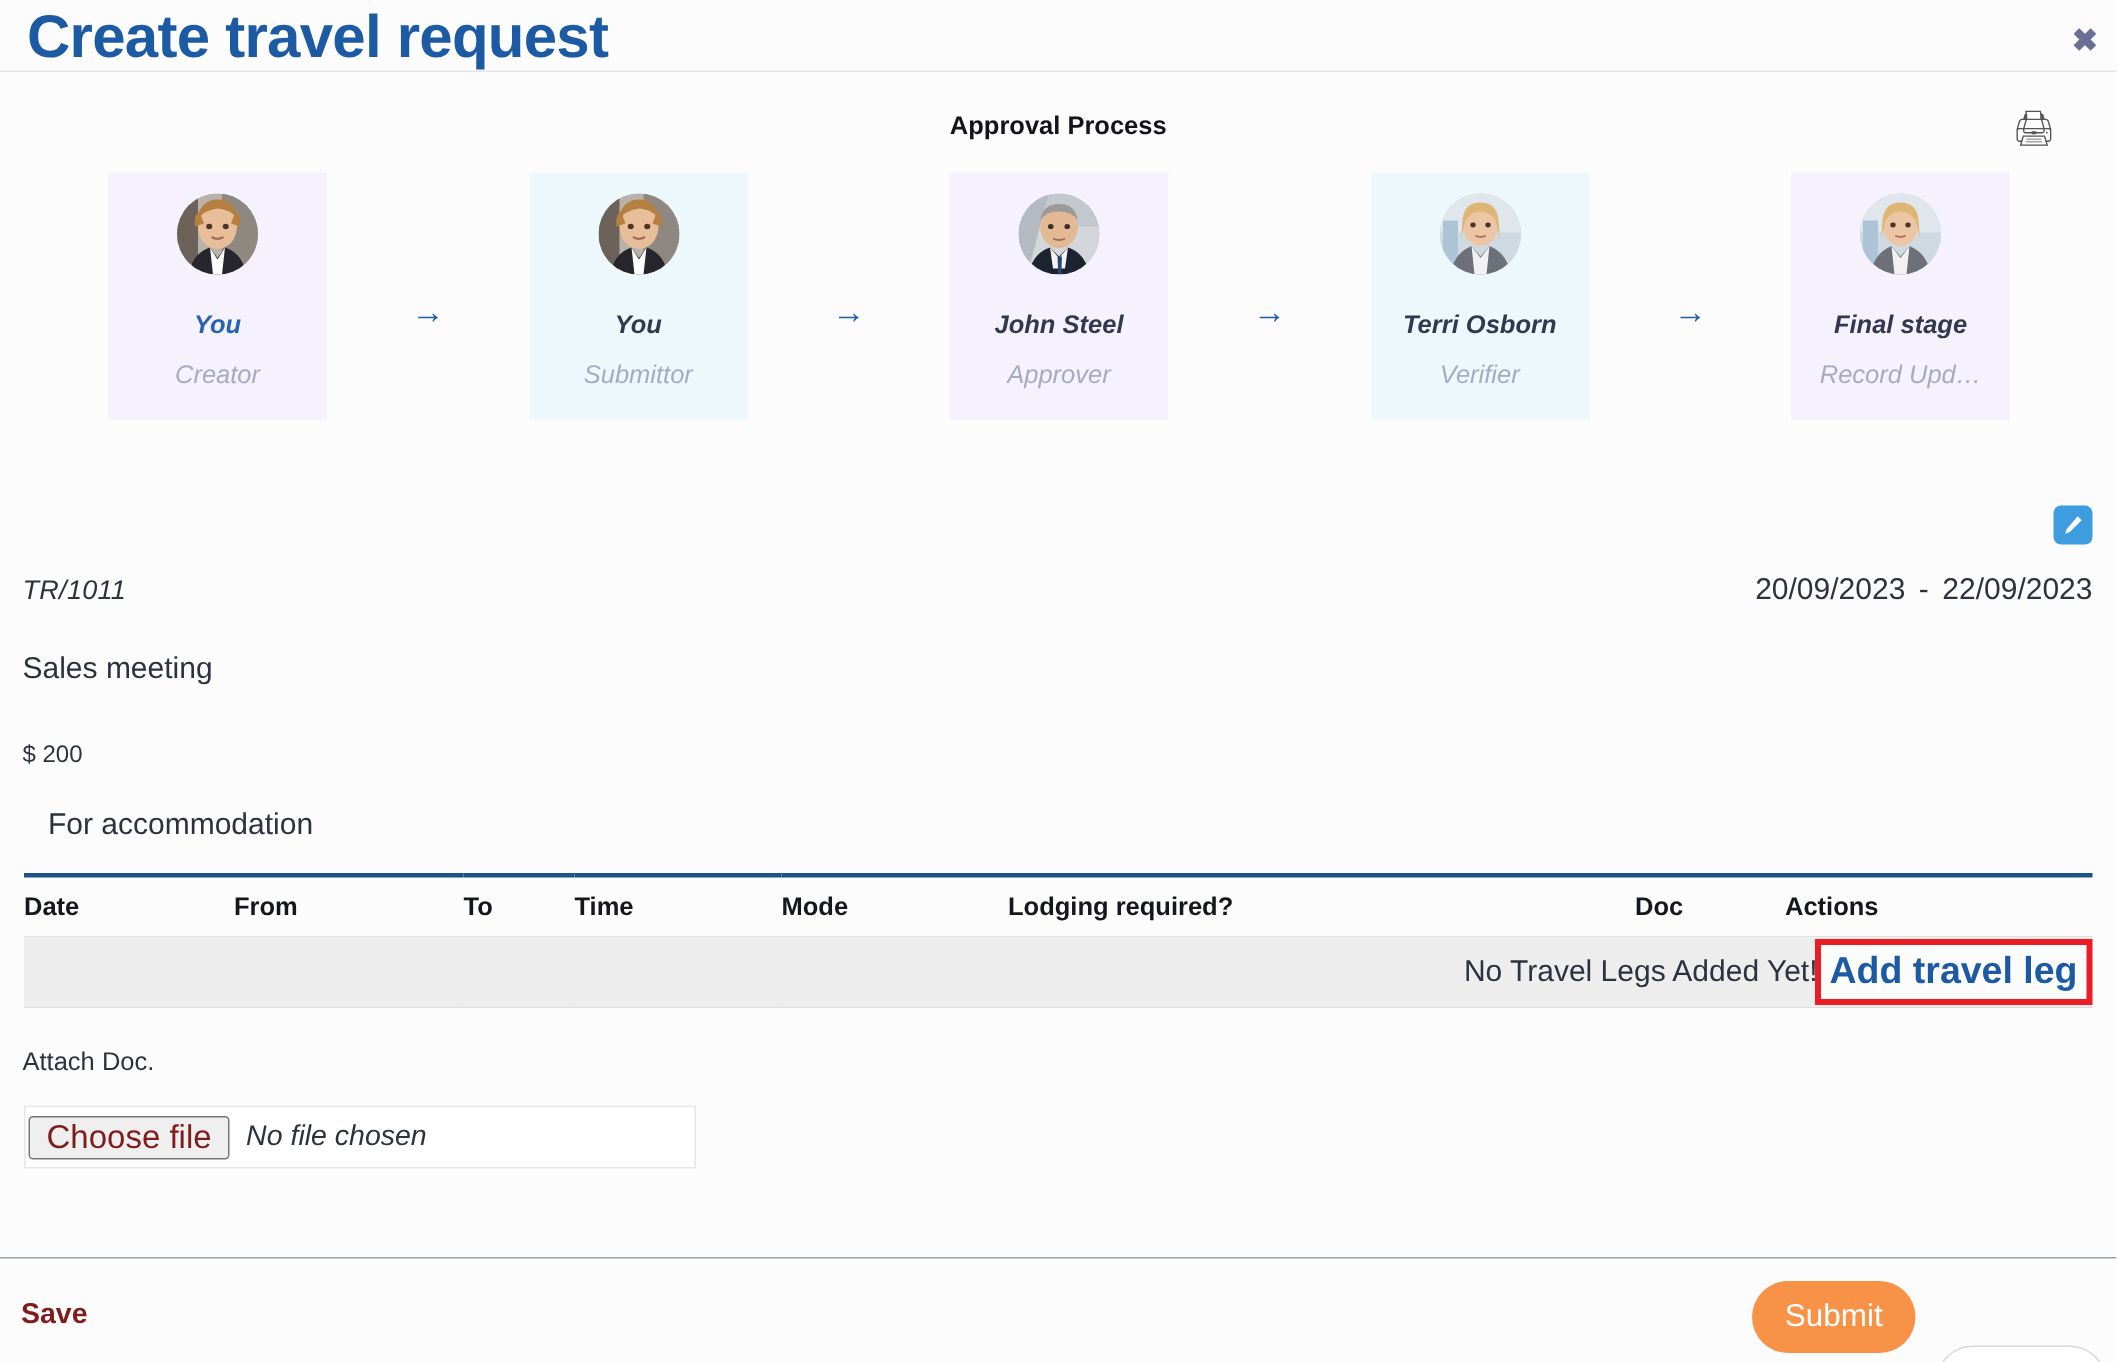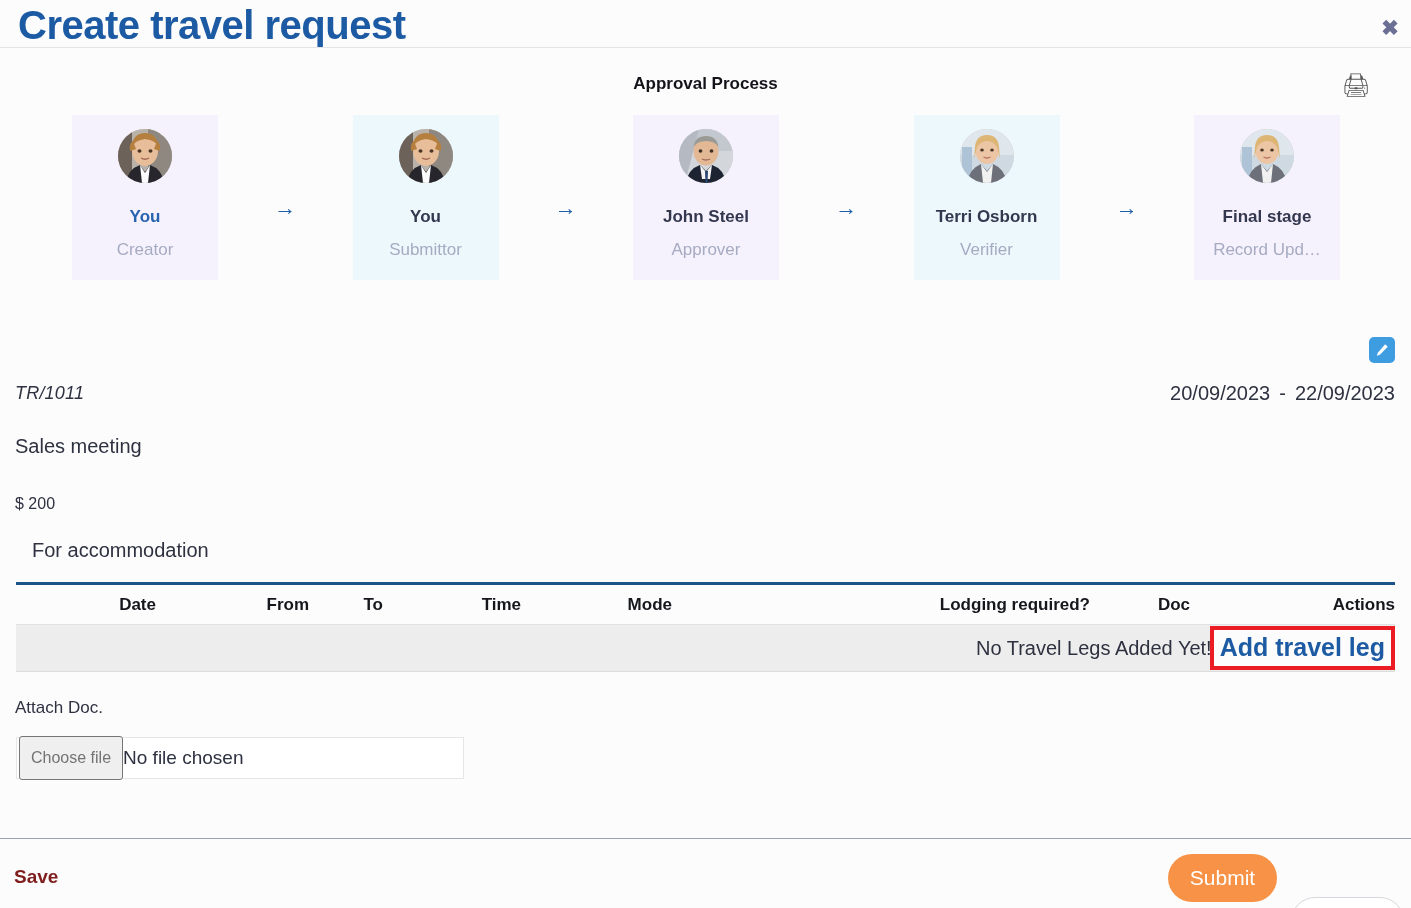--- a/index.html
+++ b/index.html
@@ -68,20 +68,21 @@
   }
 
   .flow {
     position: absolute;
     left: 72px; top: 115px;
     width: 1268px;
     height: 165px;
     display: flex;
     align-items: stretch;
     justify-content: space-between;
+    font-style: italic;
   }
   .stage {
     width: 146px;
     height: 165px;
     display: flex;
     flex-direction: column;
     align-items: center;
     padding-top: 14px;
     flex: 0 0 auto;
   }
@@ -183,21 +184,21 @@
     position: absolute;
     left: 16px; top: 582px;
     width: 1379px;
     border-top: 3px solid #1c5389;
     border-collapse: collapse;
   }
   .legs-table th {
     font-size: 17px;
     font-weight: 700;
     color: #15171c;
-    text-align: right;
+    text-align: left;
     padding: 10px 0 9px 0;
     background: #fcfcfd;
     border-bottom: 1px solid #e1e2e6;
     white-space: nowrap;
   }
   .legs-table td {
     background: #ededed;
     border-bottom: 1px solid #dcdcdc;
     height: 44px;
   }
@@ -245,36 +246,38 @@
     position: absolute;
     left: 16px; top: 737px;
     width: 448px; height: 42px;
     background: #ffffff;
     border: 1px solid #e6e6e6;
     display: flex;
     align-items: center;
     padding-left: 2px;
   }
   .choose-file-btn {
-    height: 44px;
+    height: 29px;
     padding: 0 11px;
     background: #efefef;
     border: 1px solid #767676;
     border-radius: 3px;
     font-family: "Liberation Sans", sans-serif;
-    font-size: 16px;
-    color: #737373;
+    font-size: 22px;
+    color: #7f1d1d;
     cursor: pointer;
     line-height: 26px;
     white-space: nowrap;
   }
   .no-file-text {
+    margin-left: 11px;
     font-size: 19px;
     color: #2e3240;
     white-space: nowrap;
+    font-style: italic;
   }
 
   
   .footer-divider {
     position: absolute;
     left: 0; top: 838px;
     width: 1411px;
     height: 1px;
     background: #9aa2b4;
   }

